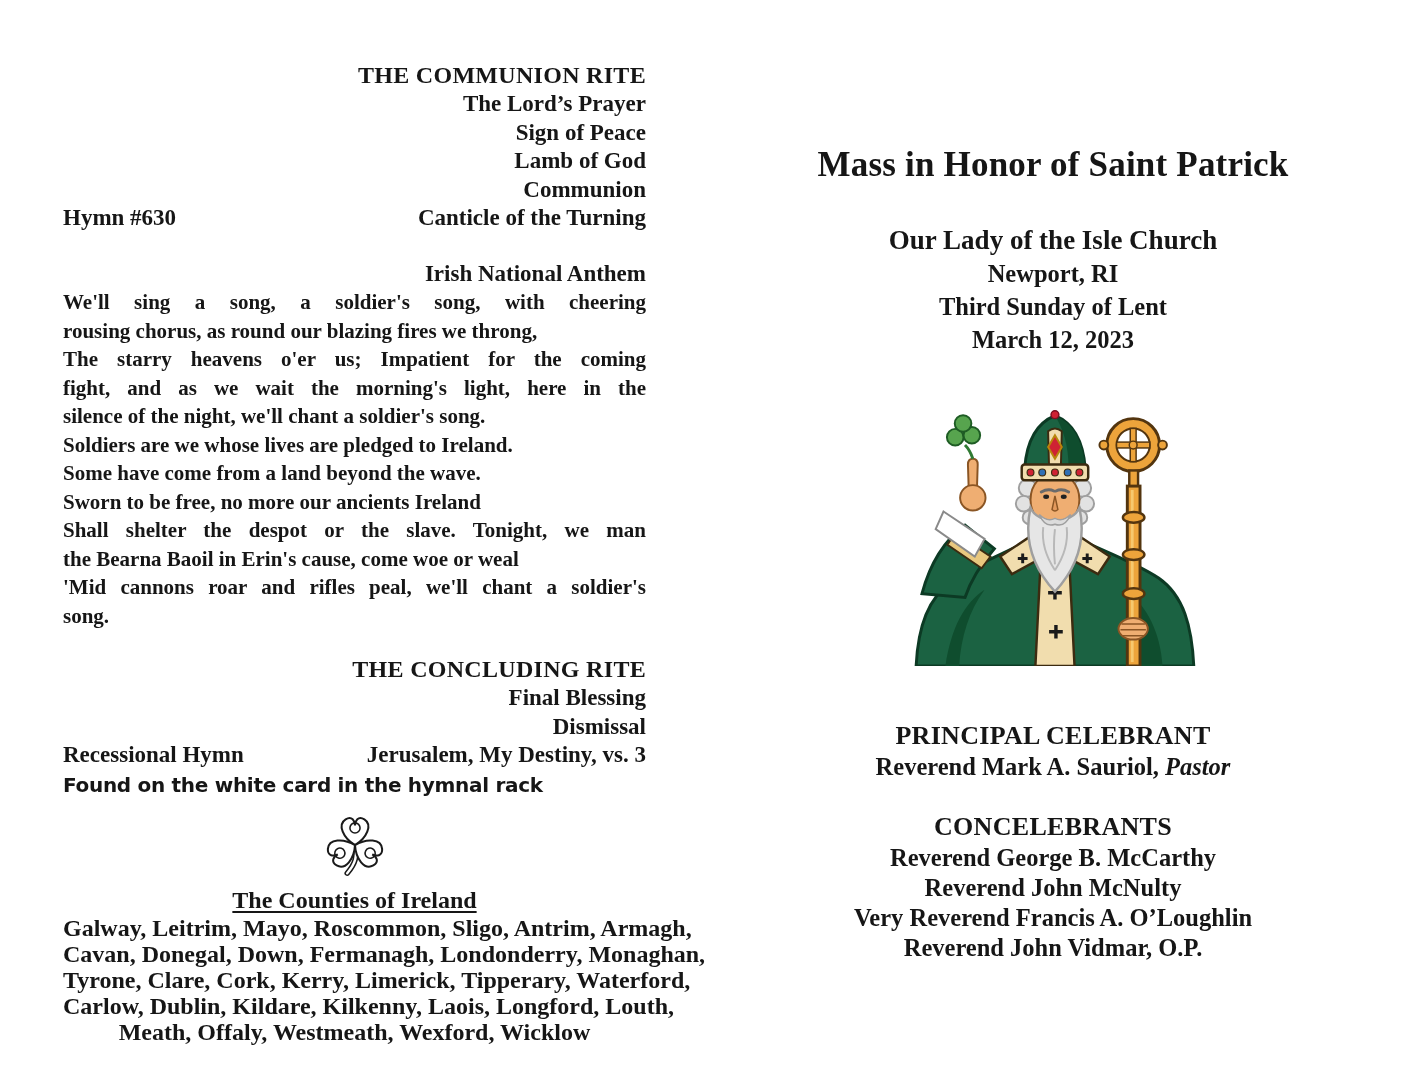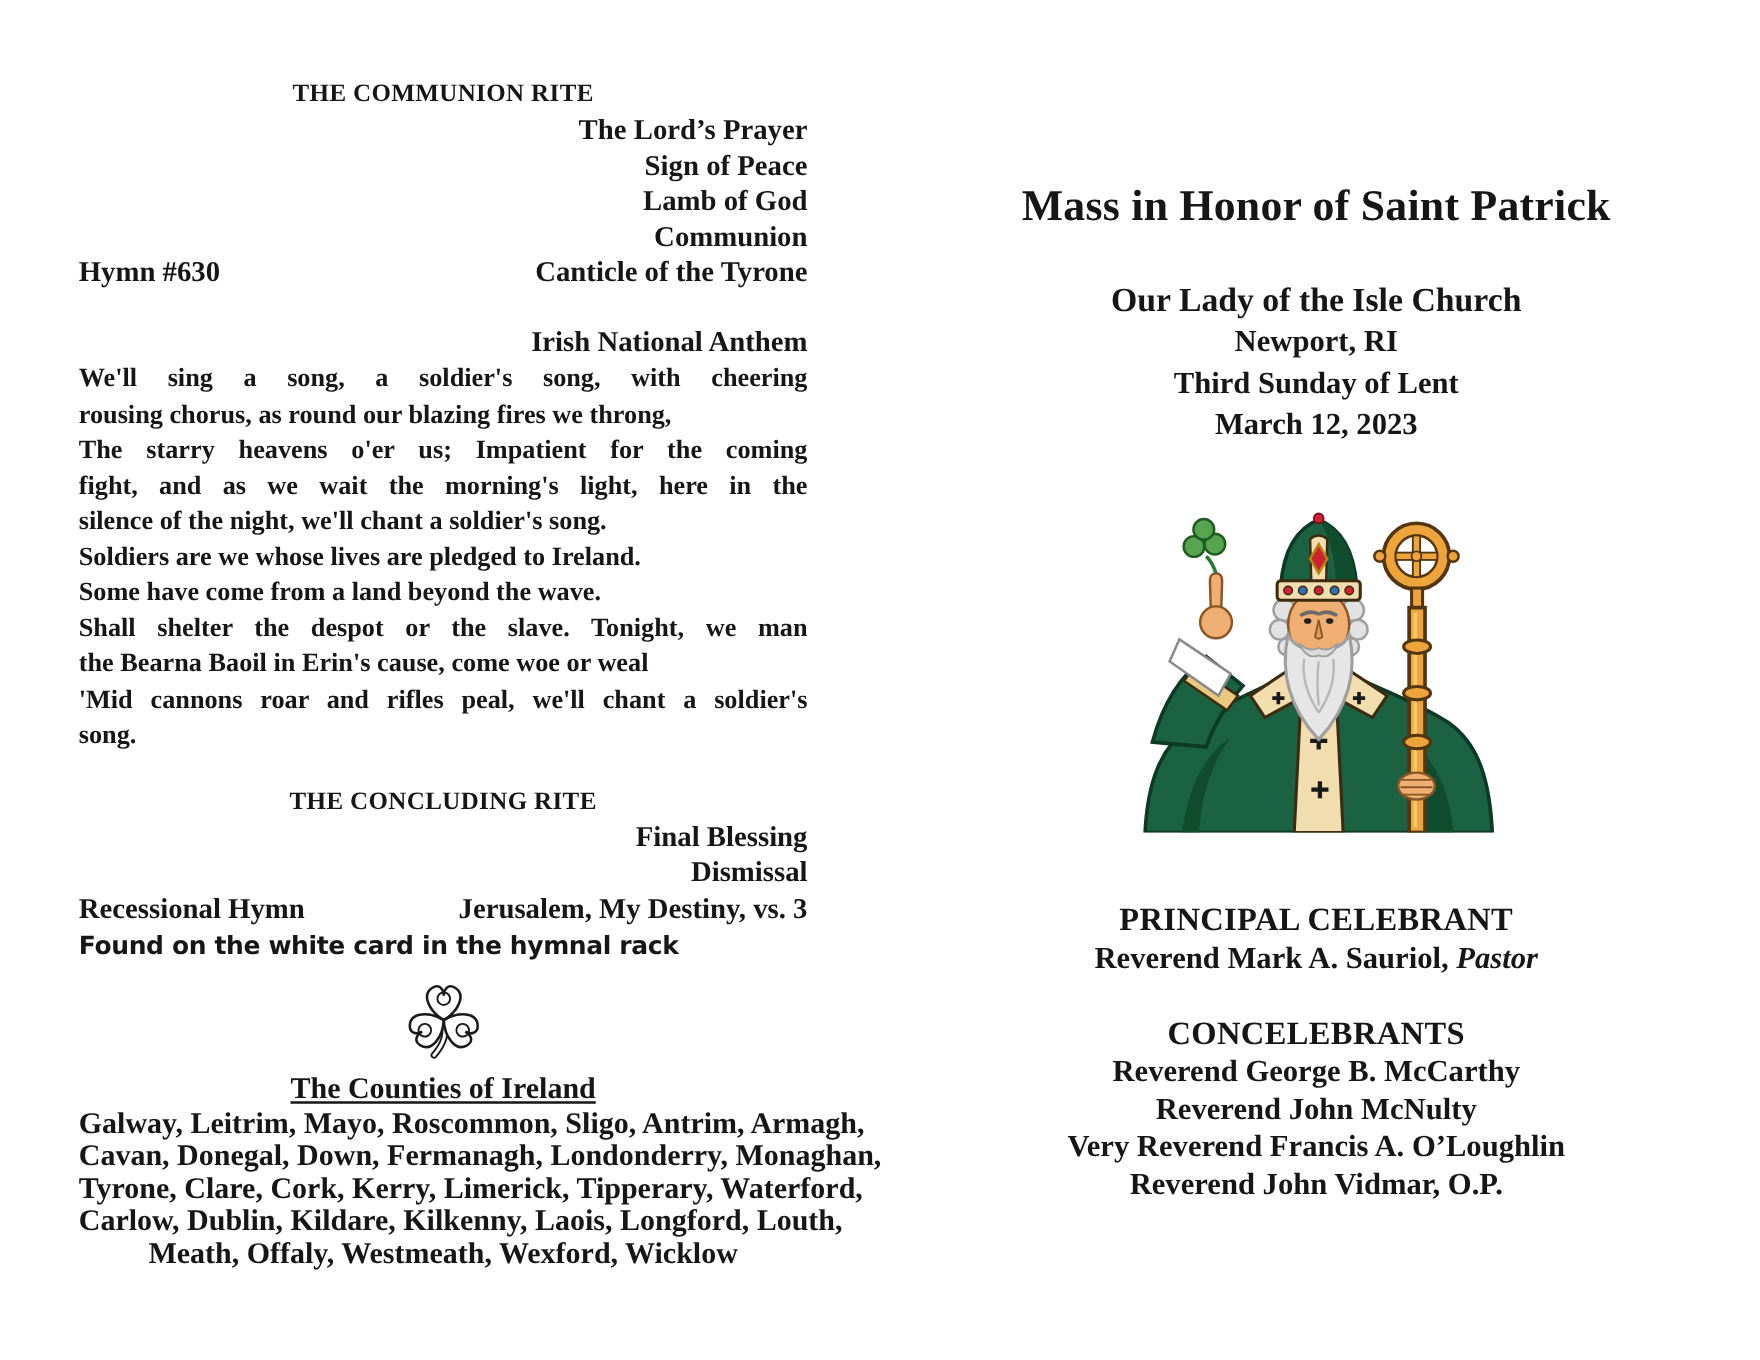--- a/index.html
+++ b/index.html
@@ -8,21 +8,21 @@
     width:1408px;height:1088px;
     background:#ffffff;
     font-family:"Liberation Serif", serif;
     font-weight:bold;
     color:#161616;
     overflow:hidden;
     margin:0 auto;
   }
   
   .col-left{position:absolute;left:63px;top:60px;width:583px;}
-  .sec-heading{font-size:20px;line-height:30px;text-align:center;letter-spacing:0.3px;}
+  .sec-heading{font-size:24px;line-height:30px;text-align:right;letter-spacing:0.3px;}
   .body-line{font-size:23px;line-height:28.5px;text-align:right;}
   .hymn-row{display:flex;justify-content:space-between;font-size:23px;line-height:28.5px;}
   .anthem{margin-top:27px;}
   .a-line{font-size:21px;line-height:28.5px;white-space:normal;}
   .a-line.just{text-align:justify;text-align-last:justify;}
   .concluding{margin-top:24px;}
   .rack-note{
     margin-top:2px;
     font-family:"DejaVu Sans", sans-serif;
     font-weight:600;
@@ -56,32 +56,33 @@
 
   <div class="col-left">
 
     <div class="sec-heading">THE COMMUNION RITE</div>
     <div class="body-line">The Lord’s Prayer</div>
     <div class="body-line">Sign of Peace</div>
     <div class="body-line">Lamb of God</div>
     <div class="body-line">Communion</div>
     <div class="hymn-row">
       <span>Hymn #630</span>
-      <span>Canticle of the Tyrone</span>
+      <span>Canticle of the Turning</span>
     </div>
 
     <div class="anthem">
       <div class="body-line">Irish National Anthem</div>
       <div class="a-line just">We'll sing a song, a soldier's song, with cheering</div>
       <div class="a-line">rousing chorus, as round our blazing fires we throng,</div>
       <div class="a-line just">The starry heavens o'er us; Impatient for the coming</div>
       <div class="a-line just">fight, and as we wait the morning's light, here in the</div>
       <div class="a-line">silence of the night, we'll chant a soldier's song.</div>
       <div class="a-line">Soldiers are we whose lives are pledged to Ireland.</div>
       <div class="a-line">Some have come from a land beyond the wave.</div>
+      <div class="a-line">Sworn to be free, no more our ancients Ireland</div>
       <div class="a-line just">Shall shelter the despot or the slave. Tonight, we man</div>
       <div class="a-line">the Bearna Baoil in Erin's cause, come woe or weal</div>
       <div class="a-line just">'Mid cannons roar and rifles peal, we'll chant a soldier's</div>
       <div class="a-line">song.</div>
     </div>
 
     <div class="concluding">
       <div class="sec-heading">THE CONCLUDING RITE</div>
       <div class="body-line">Final Blessing</div>
       <div class="body-line">Dismissal</div>

